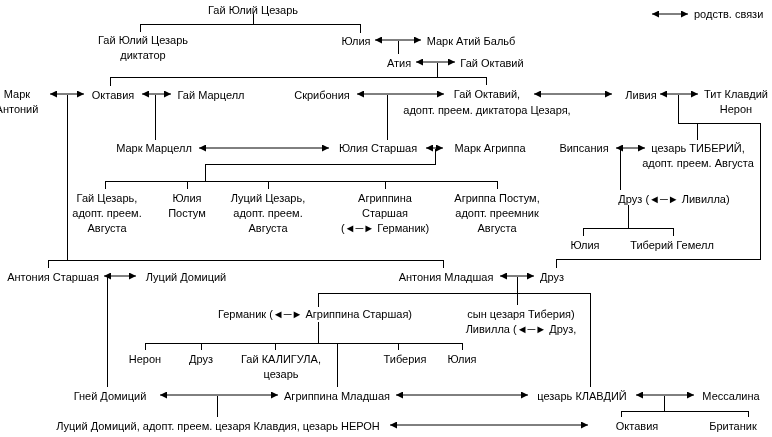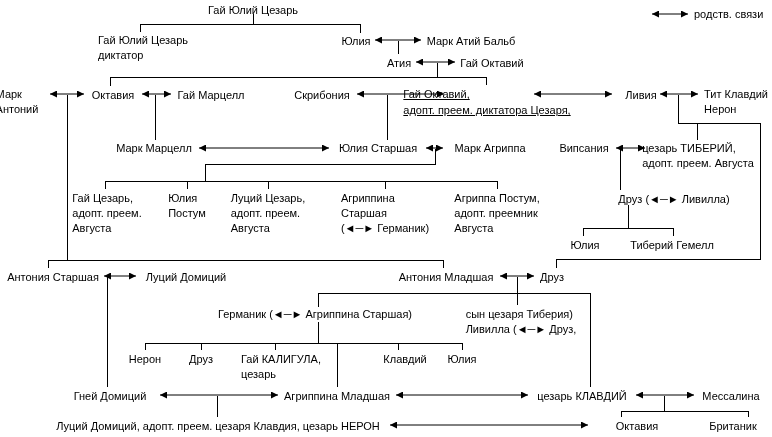--- a/index.html
+++ b/index.html
@@ -9,28 +9,28 @@
     width:772px;height:437px;
     background:#ffffff;
     font-family:"Liberation Sans","DejaVu Sans",sans-serif;
     color:#000;
     overflow:hidden;
   }
   svg.connectors{position:absolute;left:0;top:0;}
   .node{
     position:absolute;
     transform:translateX(-50%);
-    text-align:left;
+    text-align:center;
     font-size:11px;
     line-height:15px;
     white-space:nowrap;
     color:#000;
   }
   .node span{display:block;}
-  .lh16{line-height:16px;text-decoration:underline;}
+  .lh16{line-height:16px;}
   .node-left{
     position:absolute;
     text-align:left;
     font-size:11px;
     line-height:15px;
     white-space:nowrap;
     color:#000;
   }
 </style>
 </head>
@@ -217,21 +217,21 @@
     <span>Нерон</span>
   </div>
   <div class="node" style="left:201px;top:352px">
     <span>Друз</span>
   </div>
   <div class="node" style="left:281px;top:352px">
     <span>Гай КАЛИГУЛА,</span>
     <span>цезарь</span>
   </div>
   <div class="node" style="left:405px;top:352px">
-    <span>Клавдий</span>
+    <span>Тиберия</span>
   </div>
   <div class="node" style="left:462px;top:352px">
     <span>Юлия</span>
   </div>
 
   <div class="node" style="left:110px;top:389px">
     <span>Гней Домиций</span>
   </div>
   <div class="node" style="left:337px;top:389px">
     <span>Агриппина Младшая</span>

